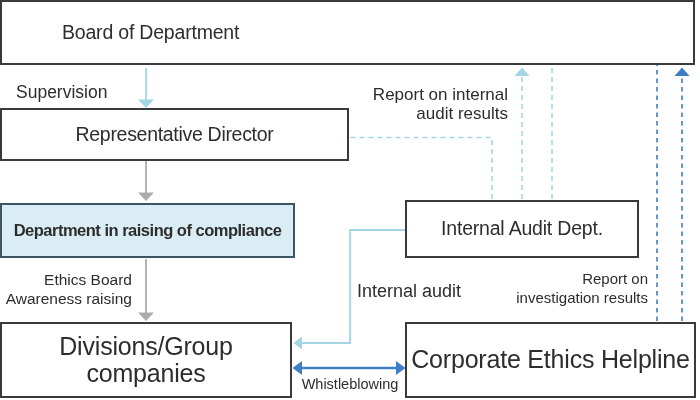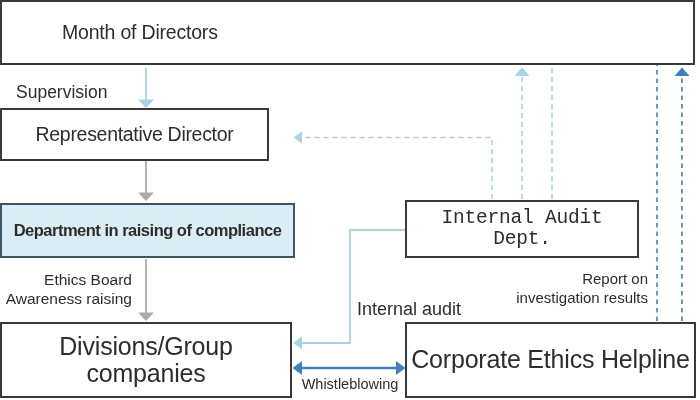--- a/index.html
+++ b/index.html
@@ -11,35 +11,35 @@
   .box{
     position:absolute;box-sizing:border-box;background:#fff;
     border:2px solid var(--box-border,#3a3a3a);
     display:flex;align-items:center;justify-content:center;
     text-align:center;letter-spacing:-0.2px;
   }
   .box span{display:block;line-height:1.1;}
   #board-box{left:0;top:2;width:695px;height:65px;justify-content:flex-start;}
   #board-box span{margin-left:60px;font-size:19.5px;}
   #committee-box{left:405px;top:14px;width:282px;height:39px;border-width:1.5px;font-size:16.5px;}
-  #rep-box{left:0;top:108px;width:269px;height:53px;font-size:19.5px;letter-spacing:-0.3px;}
+  #rep-box{left:0;top:108px;width:349px;height:53px;font-size:19.5px;letter-spacing:-0.3px;}
   #dept-box{
     left:0;top:203px;width:295px;height:55px;
     background:var(--dept-fill,#daecf4);border-color:var(--dept-border,#3e5663);
     font-weight:bold;font-size:16.5px;letter-spacing:-0.5px;
   }
   #divisions-box{left:0;top:322px;width:292px;height:76px;font-size:25px;}
-  #iad-box{left:405px;top:200px;width:234px;height:58px;font-size:19.5px;font-family:Liberation Mono, monospace;}
+  #iad-box{left:405px;top:200px;width:234px;height:58px;font-size:19.5px;}
   #ceh-box{left:405px;top:322px;width:291px;height:76px;font-size:25px;}
 
   .lbl{position:absolute;white-space:pre-line;line-height:1.13;}
   #lbl-supervision{left:16px;top:83px;font-size:17.5px;}
   #lbl-report-internal{left:330px;top:85px;width:178px;text-align:right;font-size:17px;line-height:19px;}
   #lbl-ethics{left:0;top:271px;width:132px;text-align:right;font-size:15.5px;line-height:18.5px;}
-  #lbl-internal-audit{left:357px;top:299px;font-size:18px;}
+  #lbl-internal-audit{left:357px;top:281px;font-size:18px;}
   #lbl-report-investigation{left:490px;top:270px;width:158px;text-align:right;font-size:15px;line-height:18.5px;}
   #lbl-whistleblowing{left:300px;top:376px;width:100px;text-align:center;font-size:14.5px;}
 
   svg{position:absolute;left:0;top:0;}
   .lb-line{stroke:var(--light-blue,#a3d5e6);stroke-width:1.8;fill:none;}
   .lb-dash{stroke:var(--light-blue,#a3d5e6);stroke-width:1.6;fill:none;stroke-dasharray:5 4;}
   .lb-fill{fill:var(--light-blue,#a3d5e6);}
   .db-dash{stroke:var(--dark-blue,#3d7fc4);stroke-width:1.6;fill:none;stroke-dasharray:4.5 4;}
   .db-line{stroke:var(--dark-blue,#3d7fc4);stroke-width:2.4;fill:none;}
   .db-fill{fill:var(--dark-blue,#3d7fc4);}
@@ -99,39 +99,41 @@
     </g>
 
     <g>
       <line class="db-line" x1="301" y1="368" x2="397" y2="368"></line>
       <polygon class="db-fill" points="302,361 302,375 292.5,368"></polygon>
       <polygon class="db-fill" points="396,361 396,375 405.5,368"></polygon>
     </g>
   </svg>
 
   <div class="box" id="board-box">
-    <span>Month of Directors</span>
+    <span>Board of Department</span>
   </div>
   <div class="box" id="rep-box">
     <span>Representative Director</span>
   </div>
   <div class="box" id="dept-box">
     <span>Department in raising of compliance</span>
   </div>
   <div class="box" id="divisions-box">
     <span>Divisions/Group companies</span>
   </div>
   <div class="box" id="iad-box">
     <span>Internal Audit Dept.</span>
   </div>
   <div class="box" id="ceh-box">
     <span>Corporate Ethics Helpline</span>
   </div>
 
   <div class="lbl" id="lbl-supervision">Supervision</div>
+  <div class="lbl" id="lbl-report-internal">Report on internal
+audit results</div>
   <div class="lbl" id="lbl-ethics">Ethics Board
 Awareness raising</div>
   <div class="lbl" id="lbl-internal-audit">Internal audit</div>
   <div class="lbl" id="lbl-whistleblowing">Whistleblowing</div>
   <div class="lbl" id="lbl-report-investigation">Report on
 investigation results</div>
 
 </div>
 
 </body></html>

